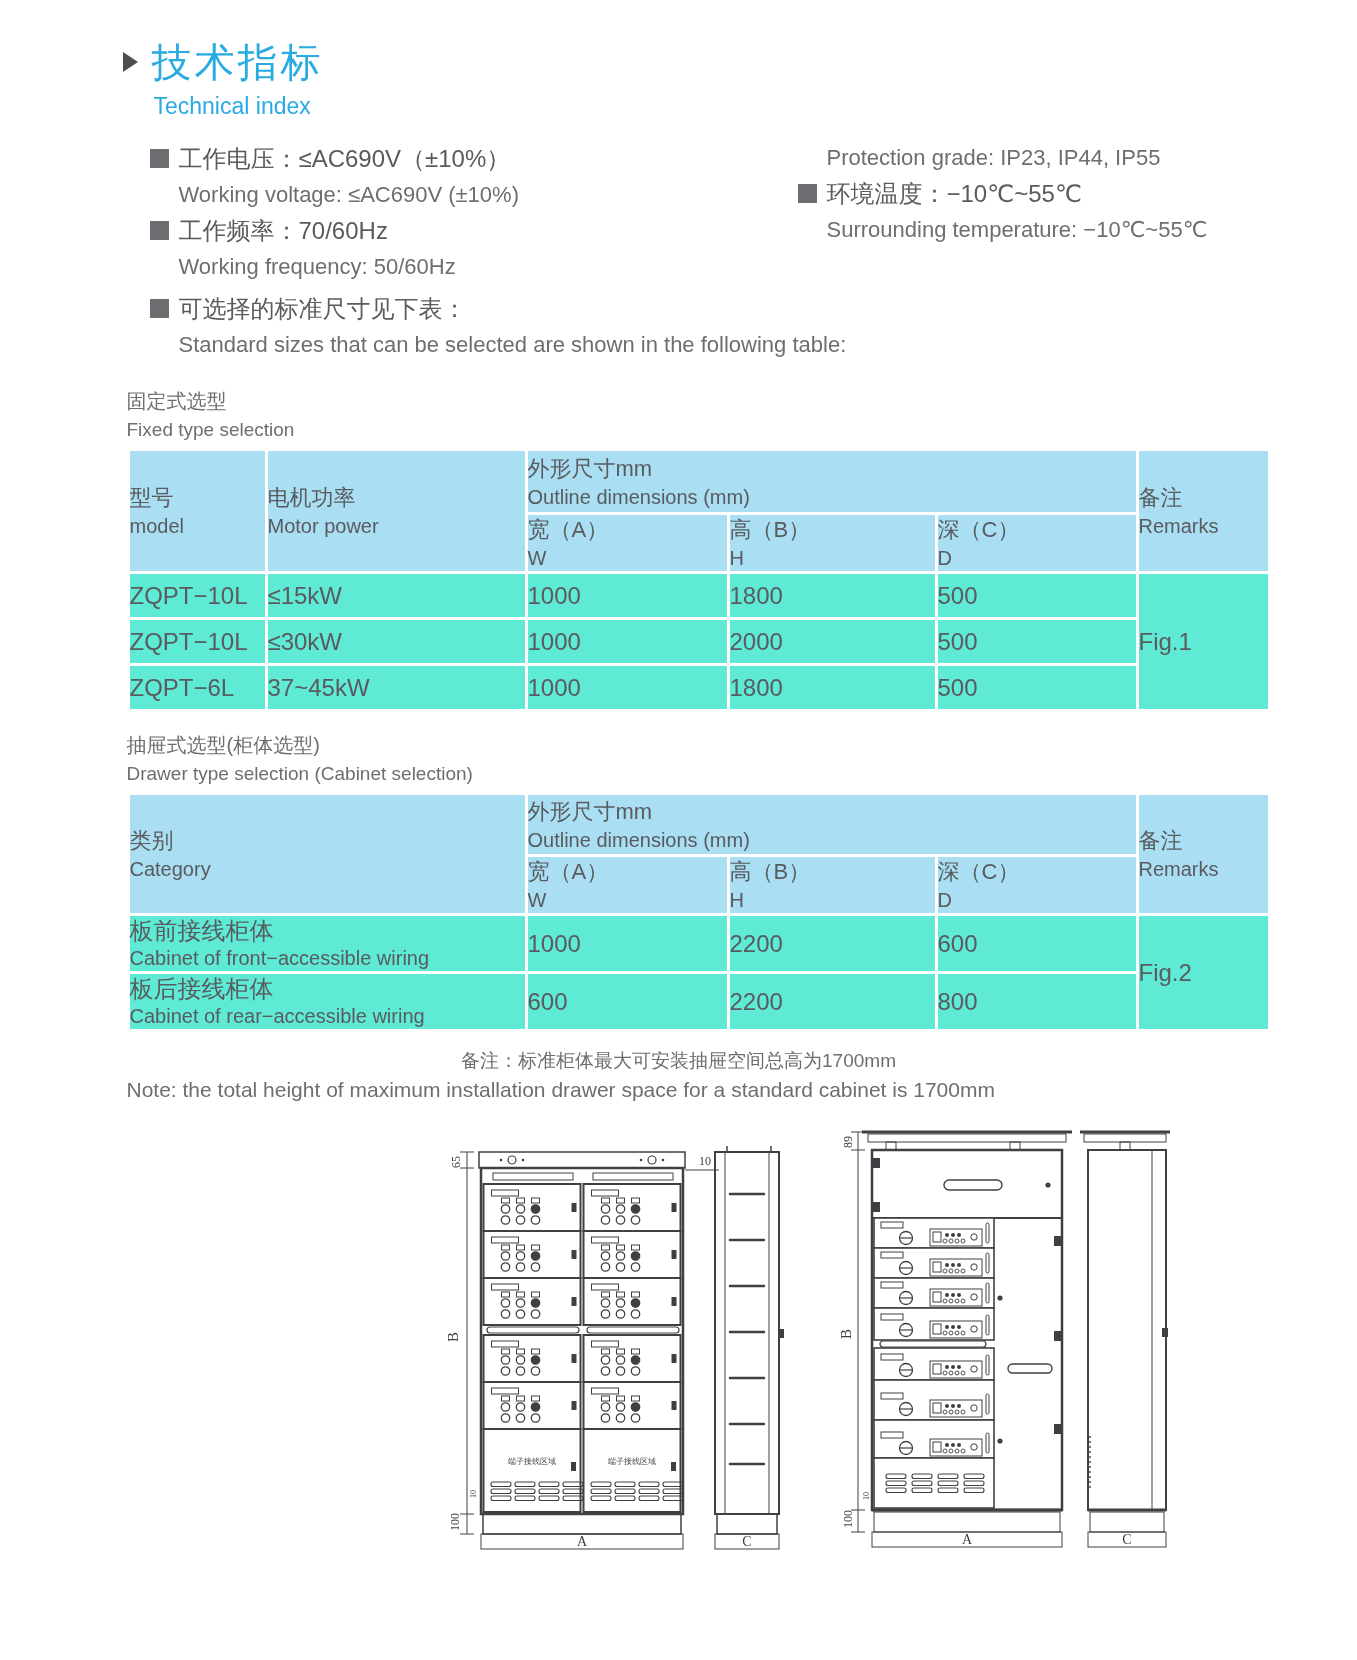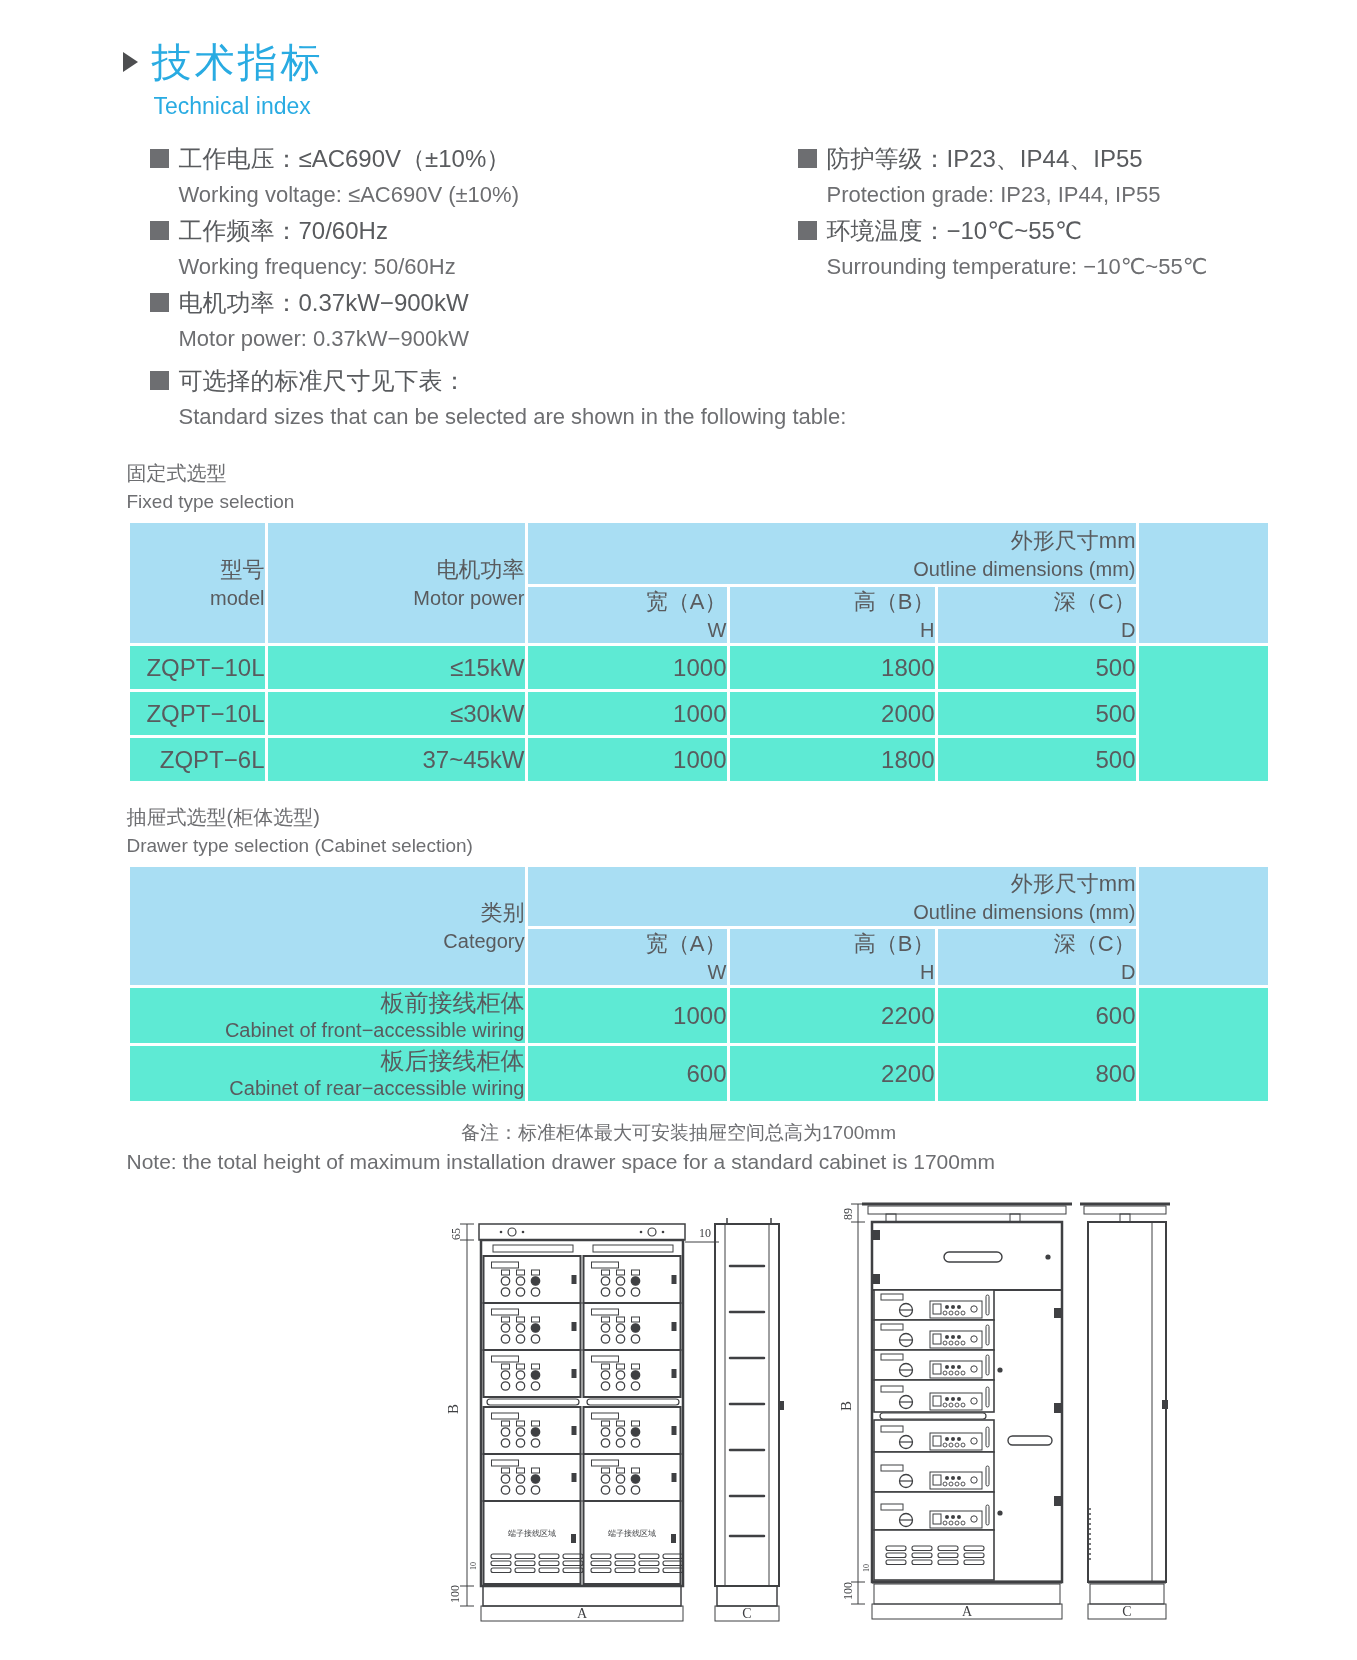--- a/index.html
+++ b/index.html
@@ -23,21 +23,21 @@
   .spec-cn { display:flex; align-items:center; gap:10px; font-size:24px; line-height:37px; color:#595b5e; margin-left:23px; }
   .bullet { width:19px; height:19px; background:#6d6e71; flex:0 0 auto; }
   .spec-en { font-size:22px; line-height:35px; color:#6d6e71; margin-left:52px; }
   .intro { margin-top:6px; }
   
   .sec { margin-top:24px; }
   .sec-cn { font-size:20px; line-height:30px; color:#6d6e71; }
   .sec-en { font-size:19px; line-height:28px; color:#6d6e71; }
   
   table { table-layout:fixed; width:1283px; border-collapse:collapse; margin-top:4px; }
-  th,td { border:3px solid #fff; text-align:right; vertical-align:middle; font-weight:400; }
+  th,td { border:3px solid #fff; text-align:left; vertical-align:middle; font-weight:400; }
   th { background:#a9def3; color:#595b5e; }
   td { background:#5eead4; color:#595b5e; font-size:24px; }
   .t1 .c1{width:138px}.t1 .c2{width:260px}.t1 .c3{width:202px}.t1 .c4{width:208px}.t1 .c5{width:201px}.t1 .c6{width:274px}
   .t2 .c1{width:398px}.t2 .c3{width:202px}.t2 .c4{width:208px}.t2 .c5{width:201px}.t2 .c6{width:274px}
   th .cn { font-size:22px; line-height:30px; }
   th .en { font-size:20px; line-height:26px; }
   .t1 thead tr:first-child th { height:64px; }
   .t1 thead tr:last-child th { height:54px; }
   .t1 tbody td { height:46px; }
   .t2 thead tr:first-child th { height:62px; }
@@ -78,34 +78,23 @@
           </div>
         <div class="spec-en">Working voltage: ≤AC690V (±10%)</div>
       </div>
       <div>
         <div class="spec-cn">
             <span class="bullet"></span>
             <span>工作频率：70/60Hz</span>
           </div>
         <div class="spec-en">Working frequency: 50/60Hz</div>
       </div>
-      <div>
-        <div class="spec-cn">
-            <span class="bullet"></span>
-            <span>电机功率：0.37kW−900kW</span>
-          </div>
-        <div class="spec-en">Motor power: 0.37kW−900kW</div>
-      </div>
     </div>
     <div class="specs-col-right">
       <div>
-        <div class="spec-cn">
-            <span class="bullet"></span>
-            <span>防护等级：IP23、IP44、IP55</span>
-          </div>
         <div class="spec-en">Protection grade: IP23, IP44, IP55</div>
       </div>
       <div>
         <div class="spec-cn">
             <span class="bullet"></span>
             <span>环境温度：−10℃~55℃</span>
           </div>
         <div class="spec-en">Surrounding temperature: −10℃~55℃</div>
       </div>
     </div>

